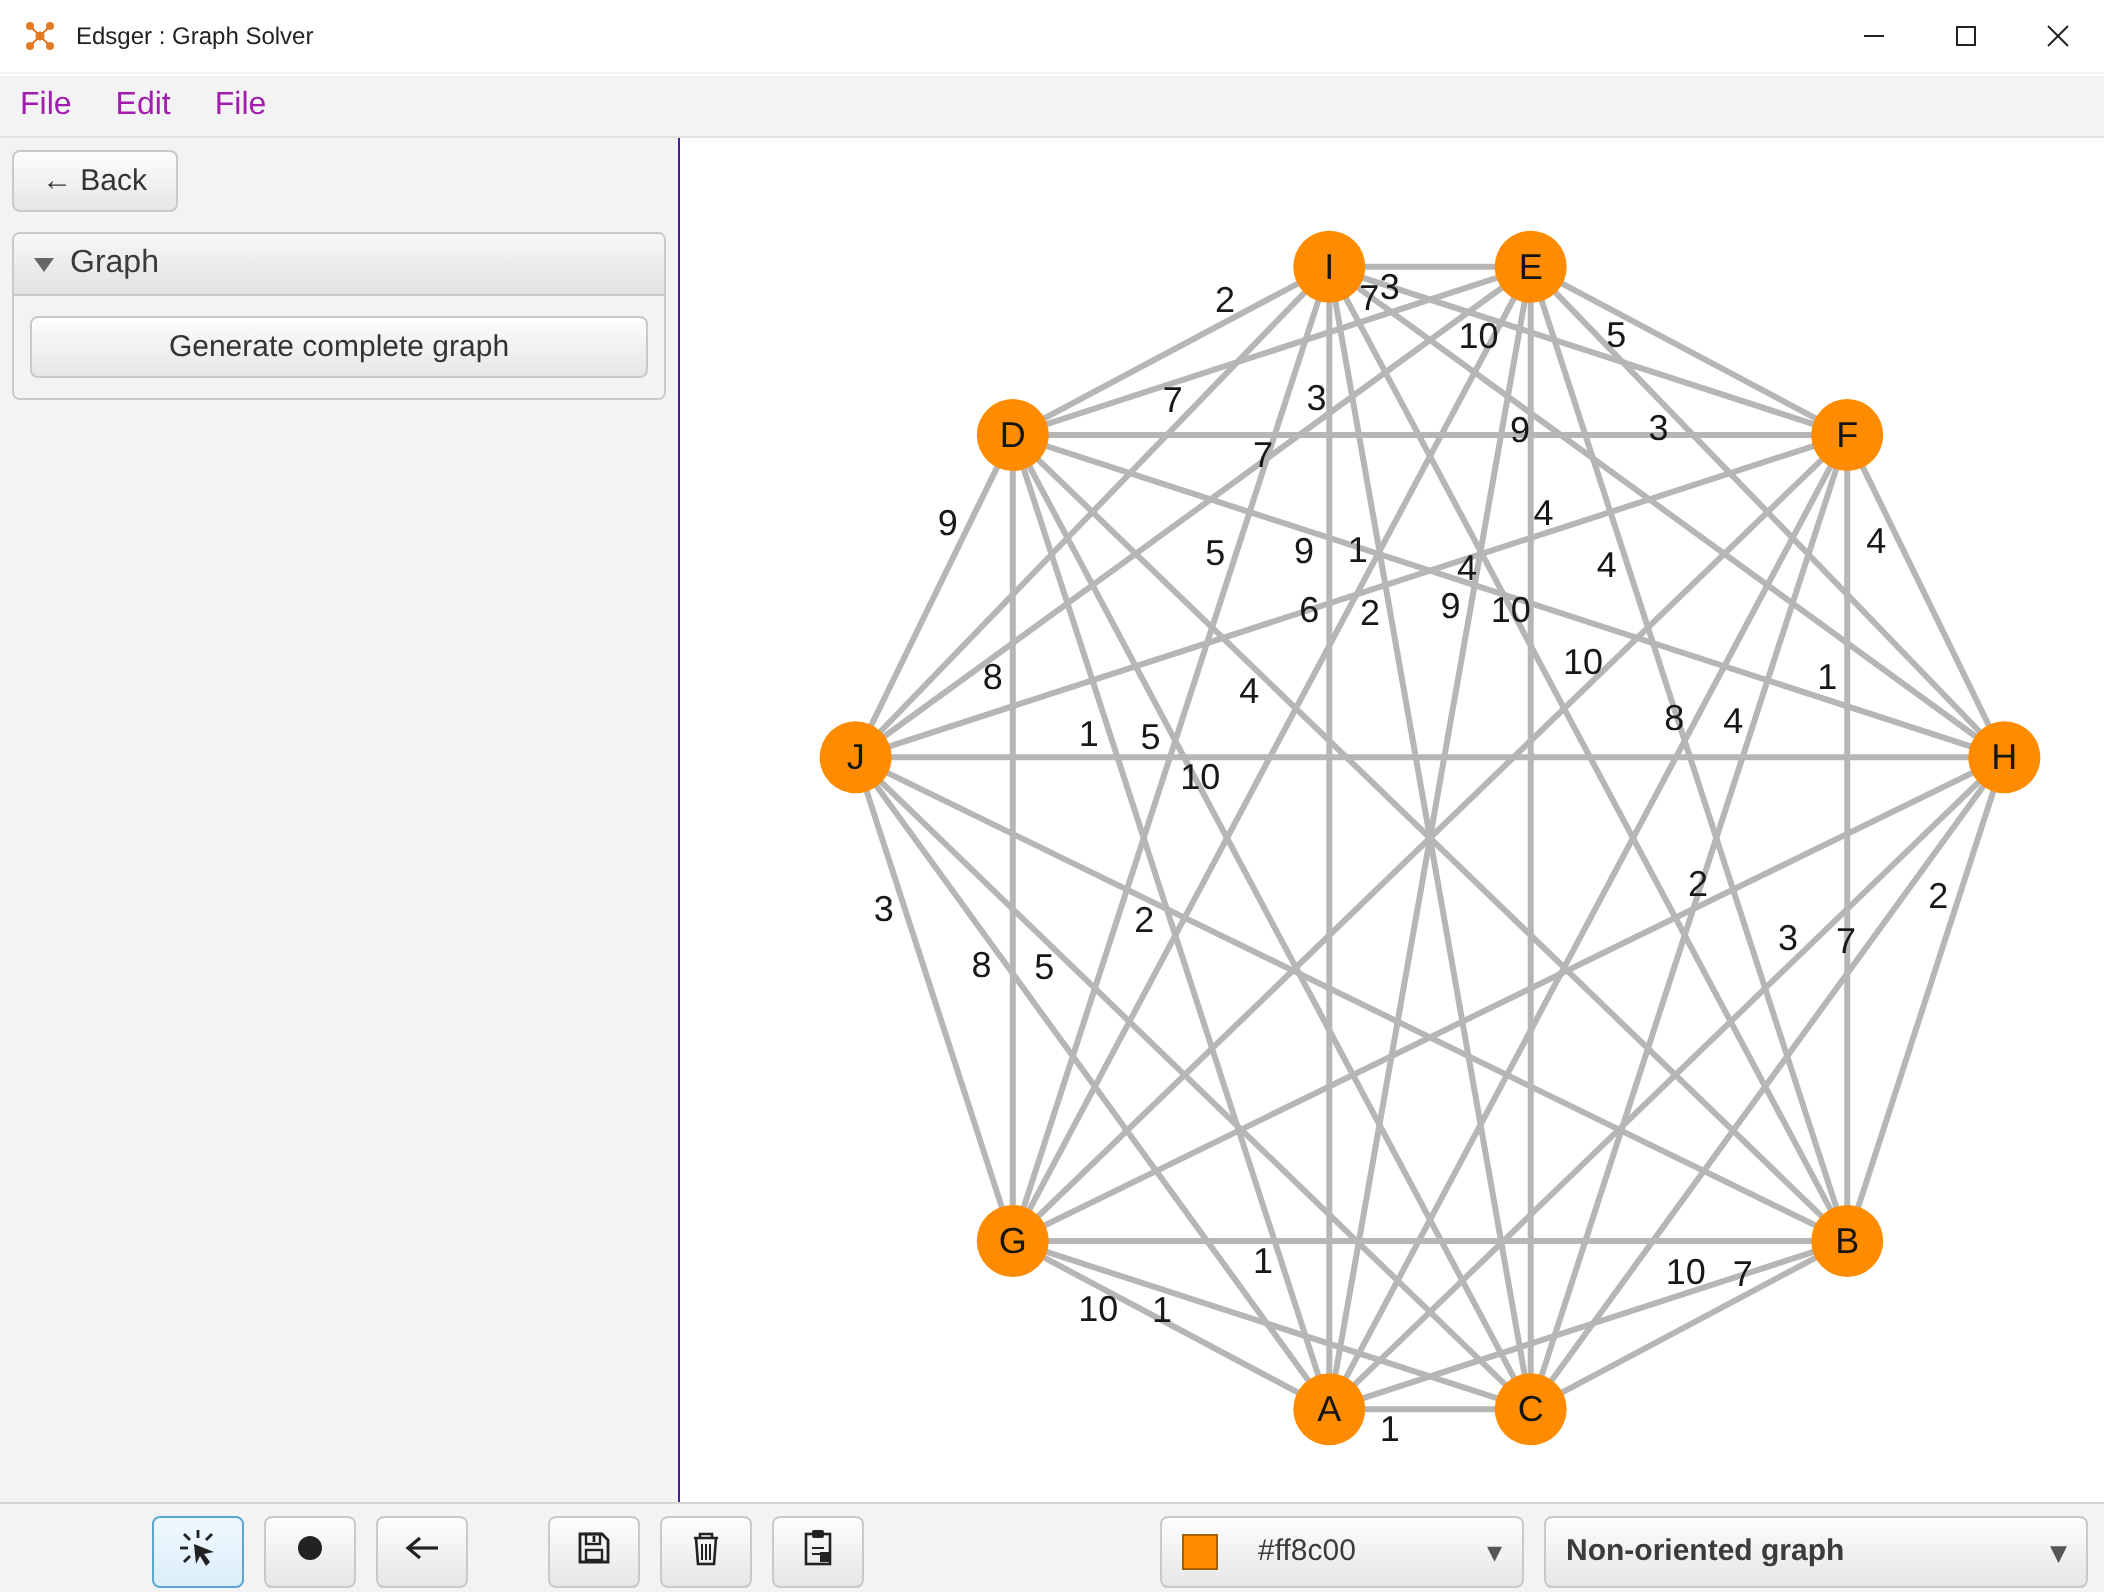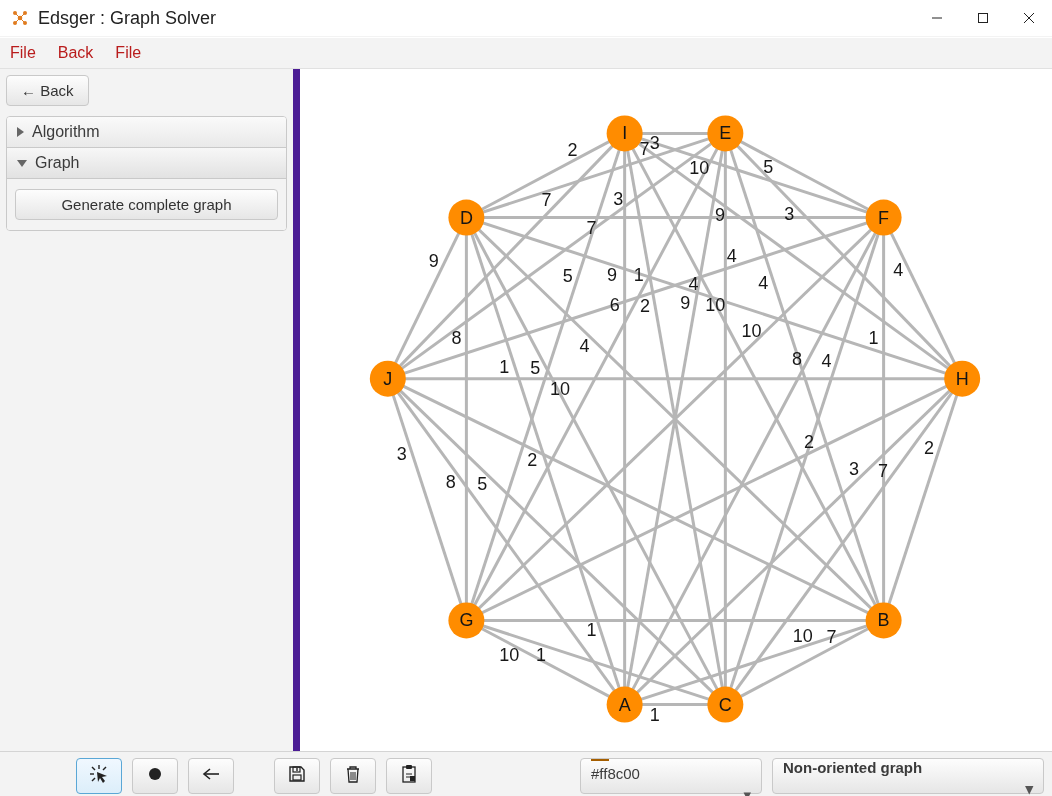--- a/index.html
+++ b/index.html
@@ -26,47 +26,47 @@
     height:36px;
     display:flex;
     align-items:center;
     background:#ffffff;
     border-bottom:1px solid #f3f3f3;
   }
   .titlebar .logo{
     width:20px;height:20px;
     margin-left:10px;margin-right:8px;
   }
-  .titlebar .title{flex:0 0 auto;font-size:18px;color:#222;}
+  .titlebar .title{flex:0 0 auto;font-size:12px;color:#222;}
   .titlebar .spacer{flex:1;}
   .winbtn{width:46px;height:32px;display:flex;align-items:center;justify-content:center;cursor:default;}
   .winbtn svg{pointer-events:none;}
   
   .menubar{
     height:30px;
     background:var(--panel-bg);
     border-top:1px solid #ffffff;
     border-bottom:1px solid #e1e1e1;
     display:flex;
     align-items:center;
     padding:0 10px;
     gap:22px;
     font-size:16px;
-    color:#b91c1c;
+    color:#a21caf;
   }
   .menubar span{cursor:default;}
   
   .content{
     display:flex;
     height:calc(796px - 36px - 30px - 48px);
     background:var(--panel-bg);
   }
   .sidebar{
-    width:300px;
-    border-right:7px solid #4c1d95;
+    width:340px;
+    border-right:1px solid #4c1d95;
     display:flex;
     flex-direction:column;
     padding:6px;
     box-sizing:border-box;
     background:var(--panel-bg);
   }
   .canvas-area{
     flex:1;
     background:#ffffff;
     position:relative;
@@ -131,28 +131,27 @@
     display:inline-flex;align-items:center;justify-content:center;
     background:linear-gradient(to bottom,var(--grad-top),var(--grad-bot));
     border:1px solid var(--border);
     border-radius:4px;
     cursor:default;
   }
   .iconbtn.selected{border:1px solid #5aa7d6;background:linear-gradient(to bottom,#f0f8ff,#dceefa);}
   .bottombar .spacer{flex:1;}
   .combo{
     height:34px;
-    display:inline-flex;align-items:flex-start;gap:4px;
+    display:inline-flex;align-items:center;gap:20px;
     padding:0 10px;
     background:linear-gradient(to bottom,var(--grad-top),var(--grad-bot));
     border:1px solid var(--border);
     border-radius:4px;
     cursor:default;
     font-size:15px;
-    flex-direction:column;
   }
   .combo .sw{width:16px;height:16px;background:var(--accent);border:1px solid #a55e00;}
   .combo .carrot{margin-left:auto;color:#555;}
   
   .graph-svg{position:absolute;top:0;left:0;}
   .node{fill:var(--accent);stroke:none;}
   .node-label{font-size:18px;text-anchor:middle;dominant-baseline:central;fill:#151515;}
   .edge{stroke:#b6b6b6;stroke-width:3;fill:none;}
   .weight{font-size:18px;text-anchor:middle;dominant-baseline:central;fill:#181818;}
 </style>
@@ -190,34 +189,30 @@
   <div class="winbtn">
       <svg width="12" height="12">
         <line x1="1" y1="1" x2="11" y2="11" stroke="#222" stroke-width="1"></line>
         <line x1="11" y1="1" x2="1" y2="11" stroke="#222" stroke-width="1"></line>
       </svg>
     </div>
 </div>
 
 <div class="menubar">
   <span>File</span>
-  <span>Back</span>
+  <span>Edit</span>
   <span>File</span>
 </div>
 
 <div class="content">
   <div class="sidebar">
     <div style="margin-bottom:4px;">
       <div class="btn">← Back</div>
     </div>
     <div class="accordion">
-      <div class="acc-head">
-        <span class="tri right"></span>
-        <span>Algorithm</span>
-      </div>
       <div class="acc-head open">
         <span class="tri down"></span>
         <span>Graph</span>
       </div>
       <div class="acc-body">
         <div class="btn wide">Generate complete graph</div>
       </div>
     </div>
   </div>
 

